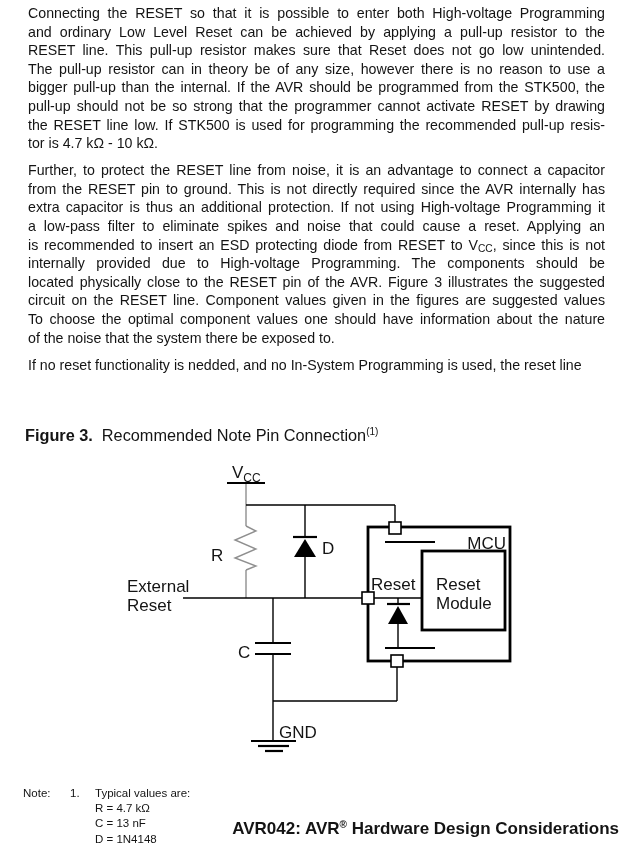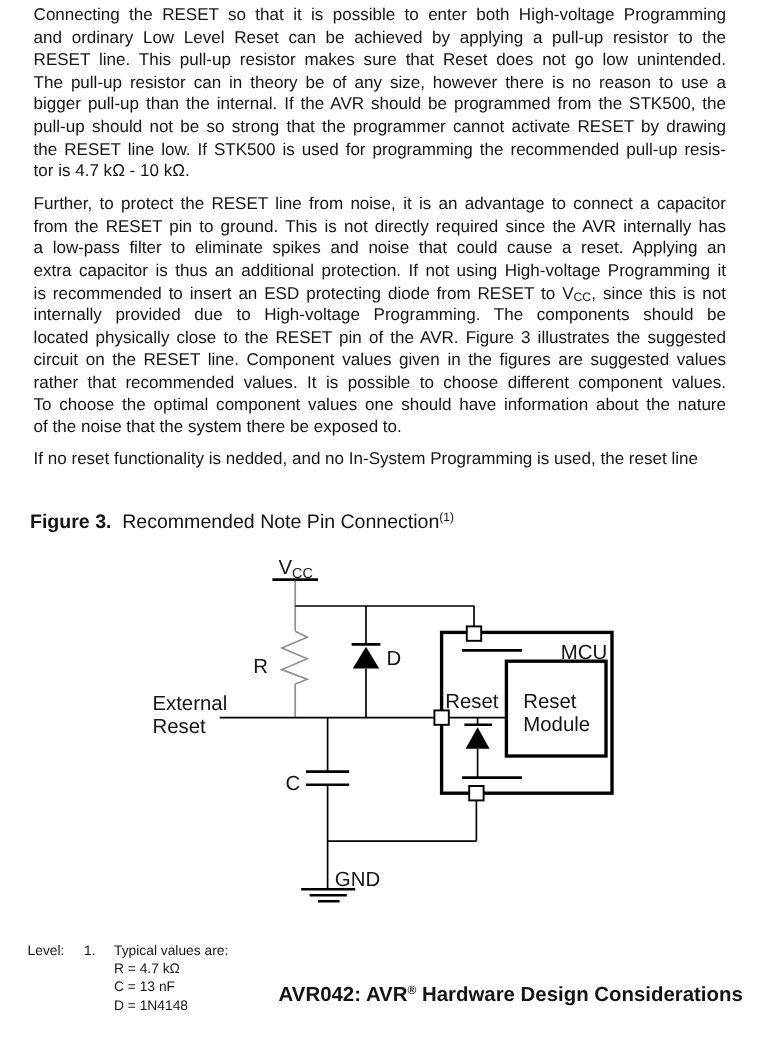--- a/index.html
+++ b/index.html
@@ -60,27 +60,26 @@
         <div class="line">RESET line. This pull-up resistor makes sure that Reset does not go low unintended.</div>
         <div class="line">The pull-up resistor can in theory be of any size, however there is no reason to use a</div>
         <div class="line">bigger pull-up than the internal. If the AVR should be programmed from the STK500, the</div>
         <div class="line">pull-up should not be so strong that the programmer cannot activate RESET by drawing</div>
         <div class="line">the RESET line low. If STK500 is used for programming the recommended pull-up resis-</div>
         <div class="line">tor is 4.7 kΩ - 10 kΩ.</div>
       </div>
       <div class="para">
         <div class="line">Further, to protect the RESET line from noise, it is an advantage to connect a capacitor</div>
         <div class="line">from the RESET pin to ground. This is not directly required since the AVR internally has</div>
+        <div class="line">extra capacitor is thus an additional protection. If not using High-voltage Programming it</div>
         <div class="line">a low-pass filter to eliminate spikes and noise that could cause a reset. Applying an</div>
-        <div class="line">extra capacitor is thus an additional protection. If not using High-voltage Programming it</div>
         <div class="line">is recommended to insert an ESD protecting diode from RESET to V<sub>CC</sub>, since this is not</div>
         <div class="line">internally provided due to High-voltage Programming. The components should be</div>
         <div class="line">located physically close to the RESET pin of the AVR. Figure 3 illustrates the suggested</div>
         <div class="line">circuit on the RESET line. Component values given in the figures are suggested values</div>
-        <div class="line">rather that recommended values. It is possible to choose different component values.</div>
         <div class="line">To choose the optimal component values one should have information about the nature</div>
         <div class="line">of the noise that the system there be exposed to.</div>
       </div>
       <div class="para">
         <div class="line">If no reset functionality is nedded, and no In-System Programming is used, the reset line</div>
       </div>
     </div>
 
   <div class="caption">
     <span class="cap-label">Figure 3.</span><span><span>Recommended Note Pin Connection</span><sup class="cap-sup">(1)</sup></span>
@@ -148,21 +147,21 @@
         <polygon class="tri" points="398,606 388,624 408,624"></polygon>
         <line class="w" x1="398" y1="624" x2="398" y2="648"></line>
       </g>
       <line class="w2" x1="385" y1="648" x2="435" y2="648"></line>
       <rect class="pin" x="389" y="522" width="12" height="12"></rect>
       <rect class="pin" x="362" y="592" width="12" height="12"></rect>
       <rect class="pin" x="391" y="655" width="12" height="12"></rect>
     </g>
   </svg>
 
-  <div class="note-label">Level:</div>
+  <div class="note-label">Note:</div>
   <div class="note-number">1.</div>
   <div class="note-body">
     <div>Typical values are:</div>
     <div>R = 4.7 kΩ</div>
     <div>C = 13 nF</div>
     <div>D = 1N4148</div>
   </div>
 
   <div class="footer-title"><span>AVR042: AVR</span><sup>®</sup><span> Hardware Design Considerations</span></div>
 

